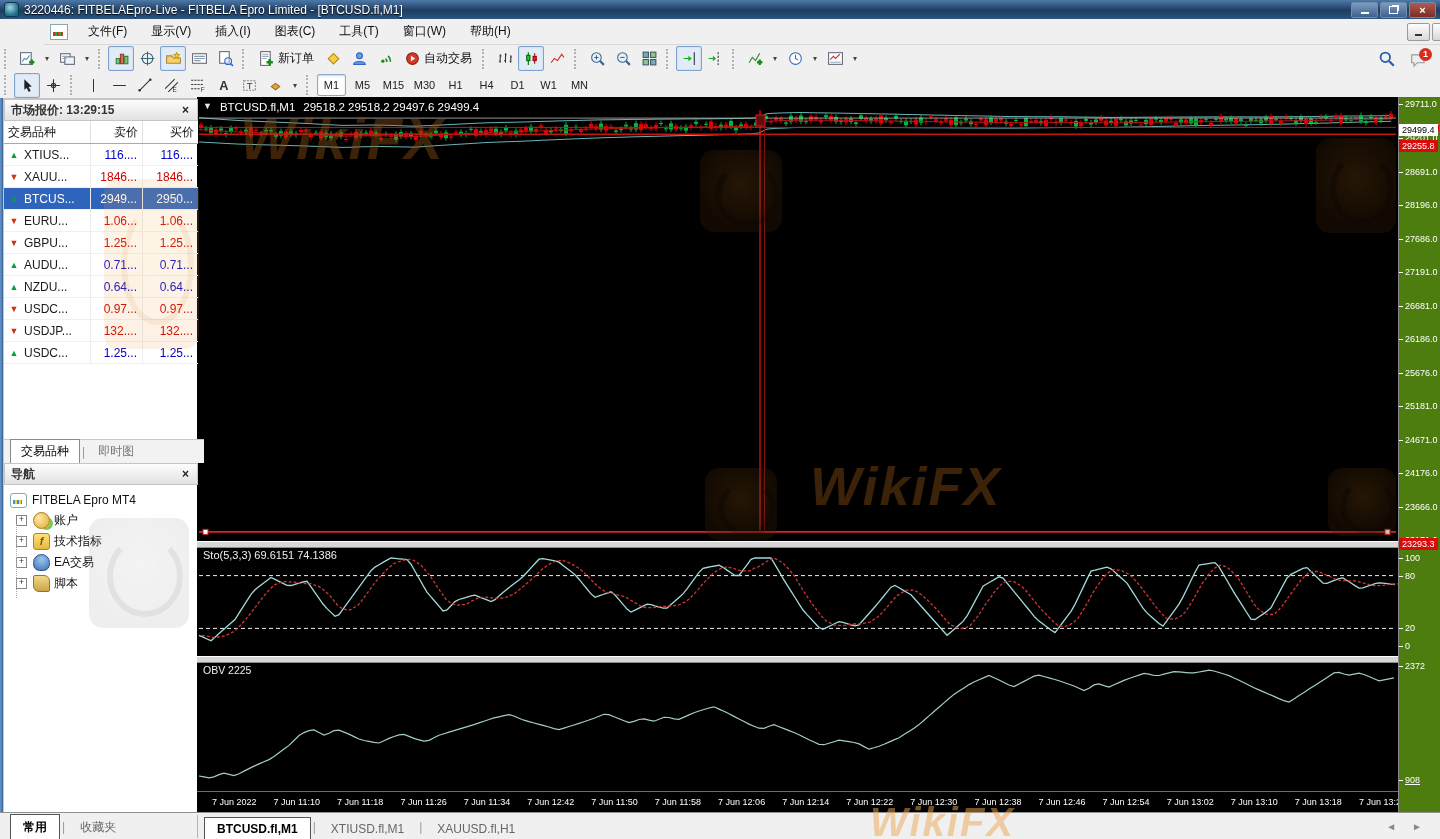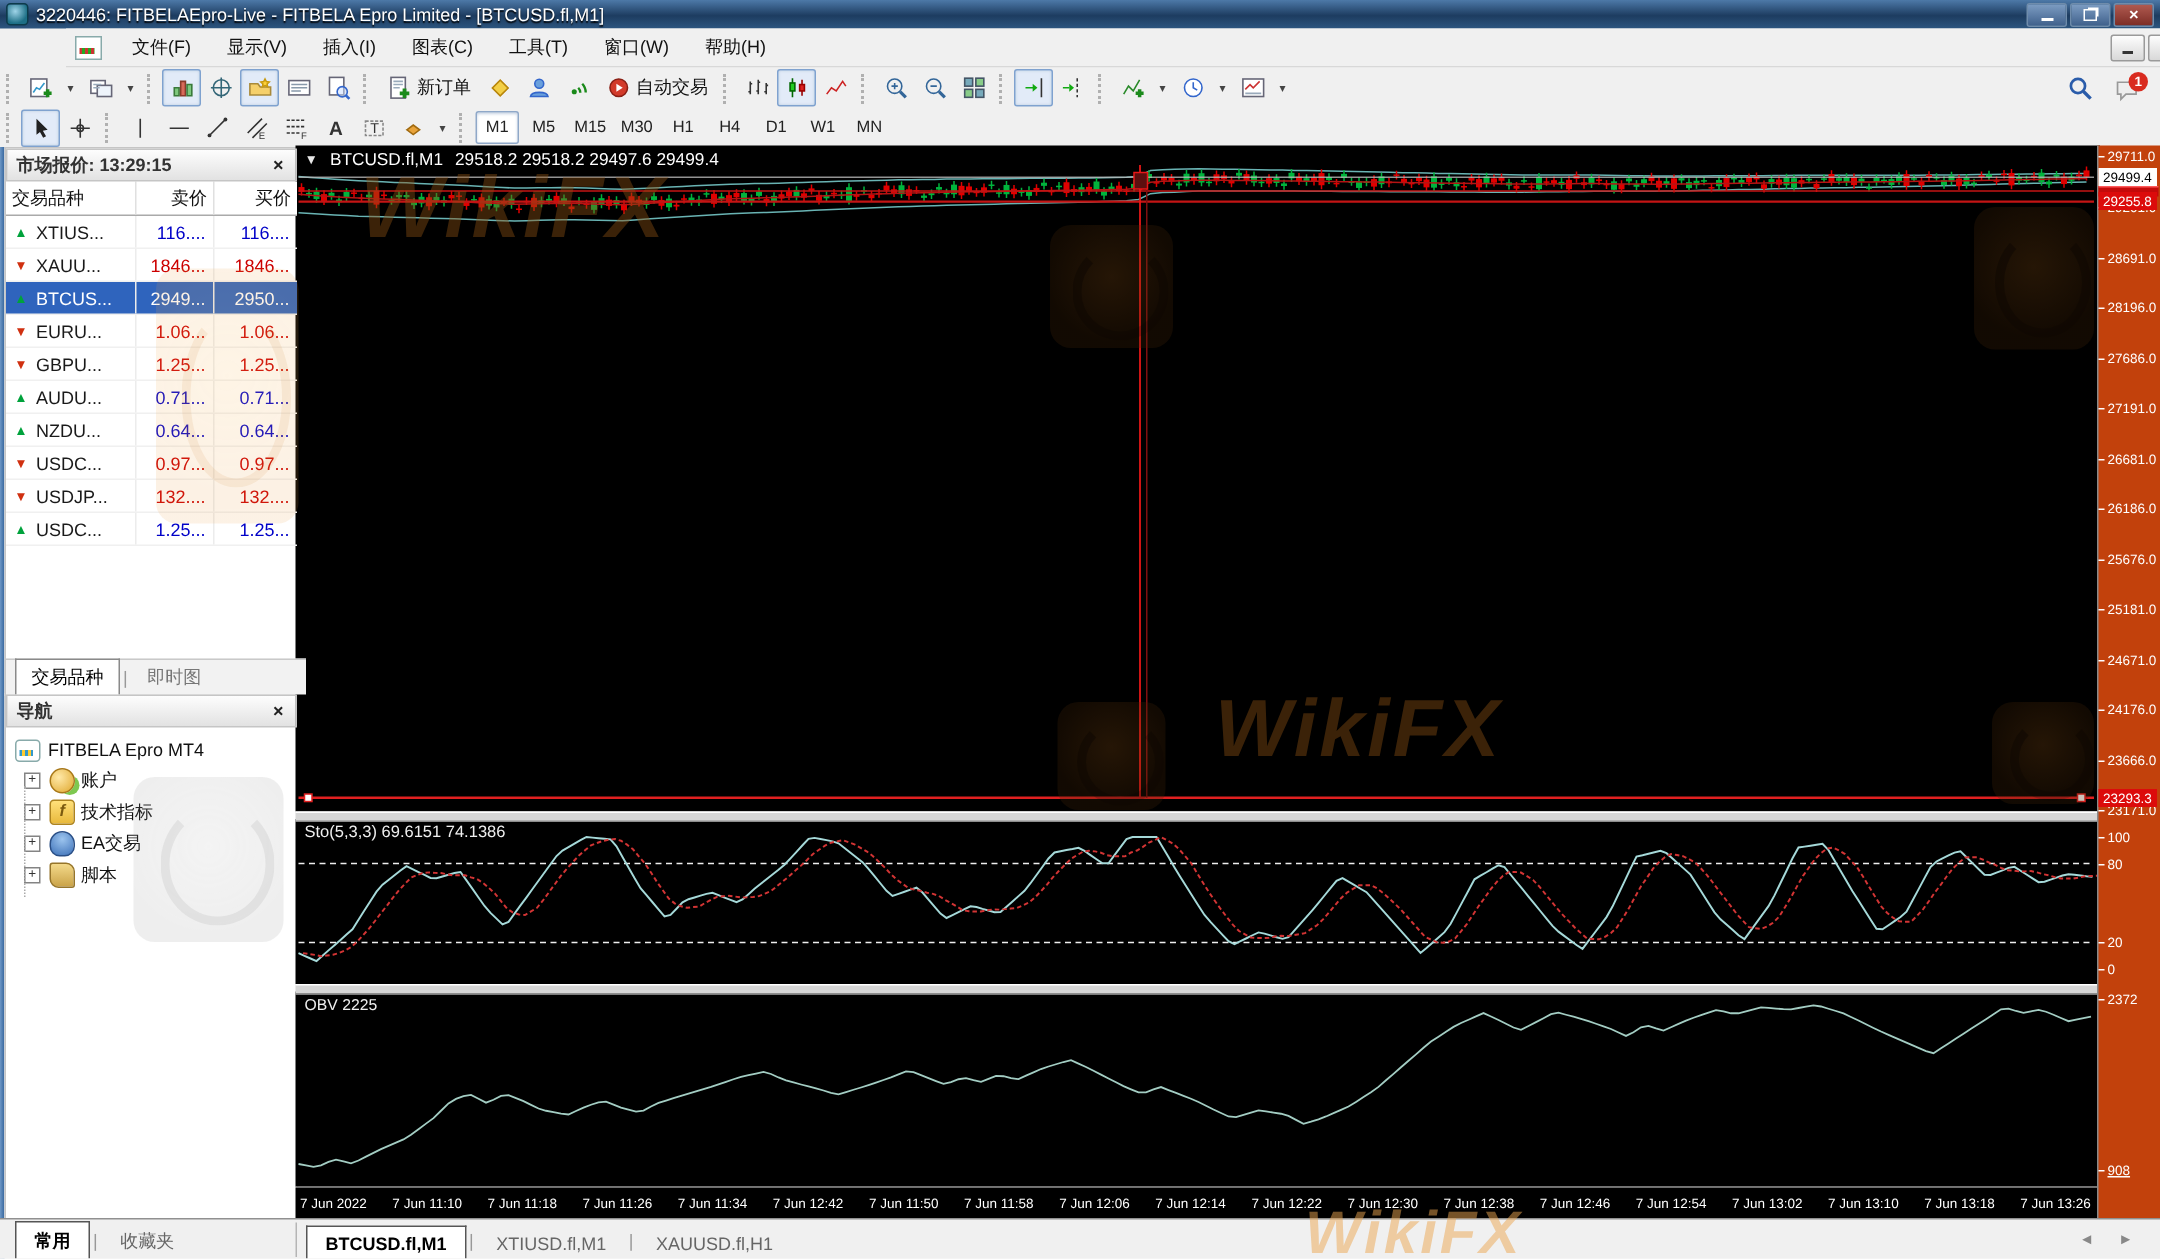--- a/index.html
+++ b/index.html
@@ -81,34 +81,34 @@
   .server-icon{background:#fff;border:1px solid #8aa;position:relative;width:15px;height:13px;}
   .server-icon:before{content:"";position:absolute;left:2px;top:6px;width:9px;height:4px;
     background:repeating-linear-gradient(90deg,#39c 0 2px,#fc3 2px 4px);}
   .accounts-icon{background:radial-gradient(circle at 35% 35%,#ffe9a8,#e0a82e);border:1px solid #a87818;border-radius:50%;
     box-shadow:5px 3px 0 -2px #7ec850;}
   .indicators-icon{background:linear-gradient(#ffe07a,#e8b93c);border:1px solid #ad8420;color:#7a5a10;
     font-weight:bold;font-style:italic;font-size:11px;text-align:center;line-height:14px;}
   .experts-icon{background:radial-gradient(circle at 50% 30%,#9cc4ee,#3d71b8);border:1px solid #2a4f86;border-radius:50% 50% 40% 40%;}
   .scripts-icon{background:linear-gradient(#f3d98a,#caa348);border:1px solid #96752a;border-radius:2px 6px 2px 6px;}
   
-  .black-panel{position:absolute;left:197px;width:1203px;background:#000;}
+  .black-panel{position:absolute;left:197px;width:1203px;background:#000;padding-left:12px;}
   #main-chart{top:97px;height:444px;}
   #sto-panel{top:546px;height:110px;}
   #obv-panel{top:661px;height:130px;}
   #time-panel{top:792px;height:20px;display:flex;align-items:center;color:#fff;}
   .splitter{position:absolute;left:197px;width:1203px;height:5px;background:#d6d6d6;
     border-top:1px solid #fff;border-bottom:1px solid #8c8c8c;z-index:6;}
   #split1{top:541px;} #split2{top:656px;}
   #time-sep{position:absolute;left:197px;top:791px;width:1243px;height:1px;background:#6e6e6e;z-index:6;}
-  #price-axis{position:absolute;left:1398px;top:97px;width:42px;height:715px;background:#c2410c;
+  #price-axis{position:absolute;left:1398px;top:97px;width:42px;height:715px;background:#4d7c0f;
     border-left:1px solid #8a8a8a;z-index:7;}
   .axlbl{position:absolute;left:6px;height:11px;line-height:11px;font-size:9px;color:#fff;white-space:nowrap;}
   .axlbl:before{content:"";position:absolute;left:-6px;top:5px;width:4px;height:1px;background:#fff;}
-  .pricebox{position:absolute;left:0;height:12px;line-height:12px;font-size:9px;padding:0 3px;z-index:8;white-space:nowrap;}
+  .pricebox{position:absolute;left:0;height:12px;line-height:12px;font-size:9px;padding:0 3px;z-index:8;white-space:nowrap;margin-top:12px;}
   .pricebox.bid{background:#fff;color:#000;}
   .pricebox.red{background:#dc0b0b;color:#fff;}
   .red-sliver{position:absolute;left:0;width:40px;height:6px;background:#c40a0a;border-top:1px solid #ff5a5a;z-index:7;}
   #chart-header{position:absolute;left:203px;top:101px;z-index:9;color:#fff;font-size:11.5px;display:flex;gap:8px;}
   #chart-header .tri{font-size:9px;color:#e8e8e8;}
   #sto-label{position:absolute;left:203px;top:549px;z-index:9;color:#efefef;font-size:11px;}
   #obv-label{position:absolute;left:203px;top:664px;z-index:9;color:#efefef;font-size:10.5px;}
   #overlay-svg{position:absolute;left:197px;top:97px;z-index:4;pointer-events:none;}
   #time-axis{width:1203px;display:flex;justify-content:space-between;padding:0 6px 0 3px;box-sizing:border-box;}
   #time-axis span{font-size:9px;color:#fff;white-space:nowrap;}

